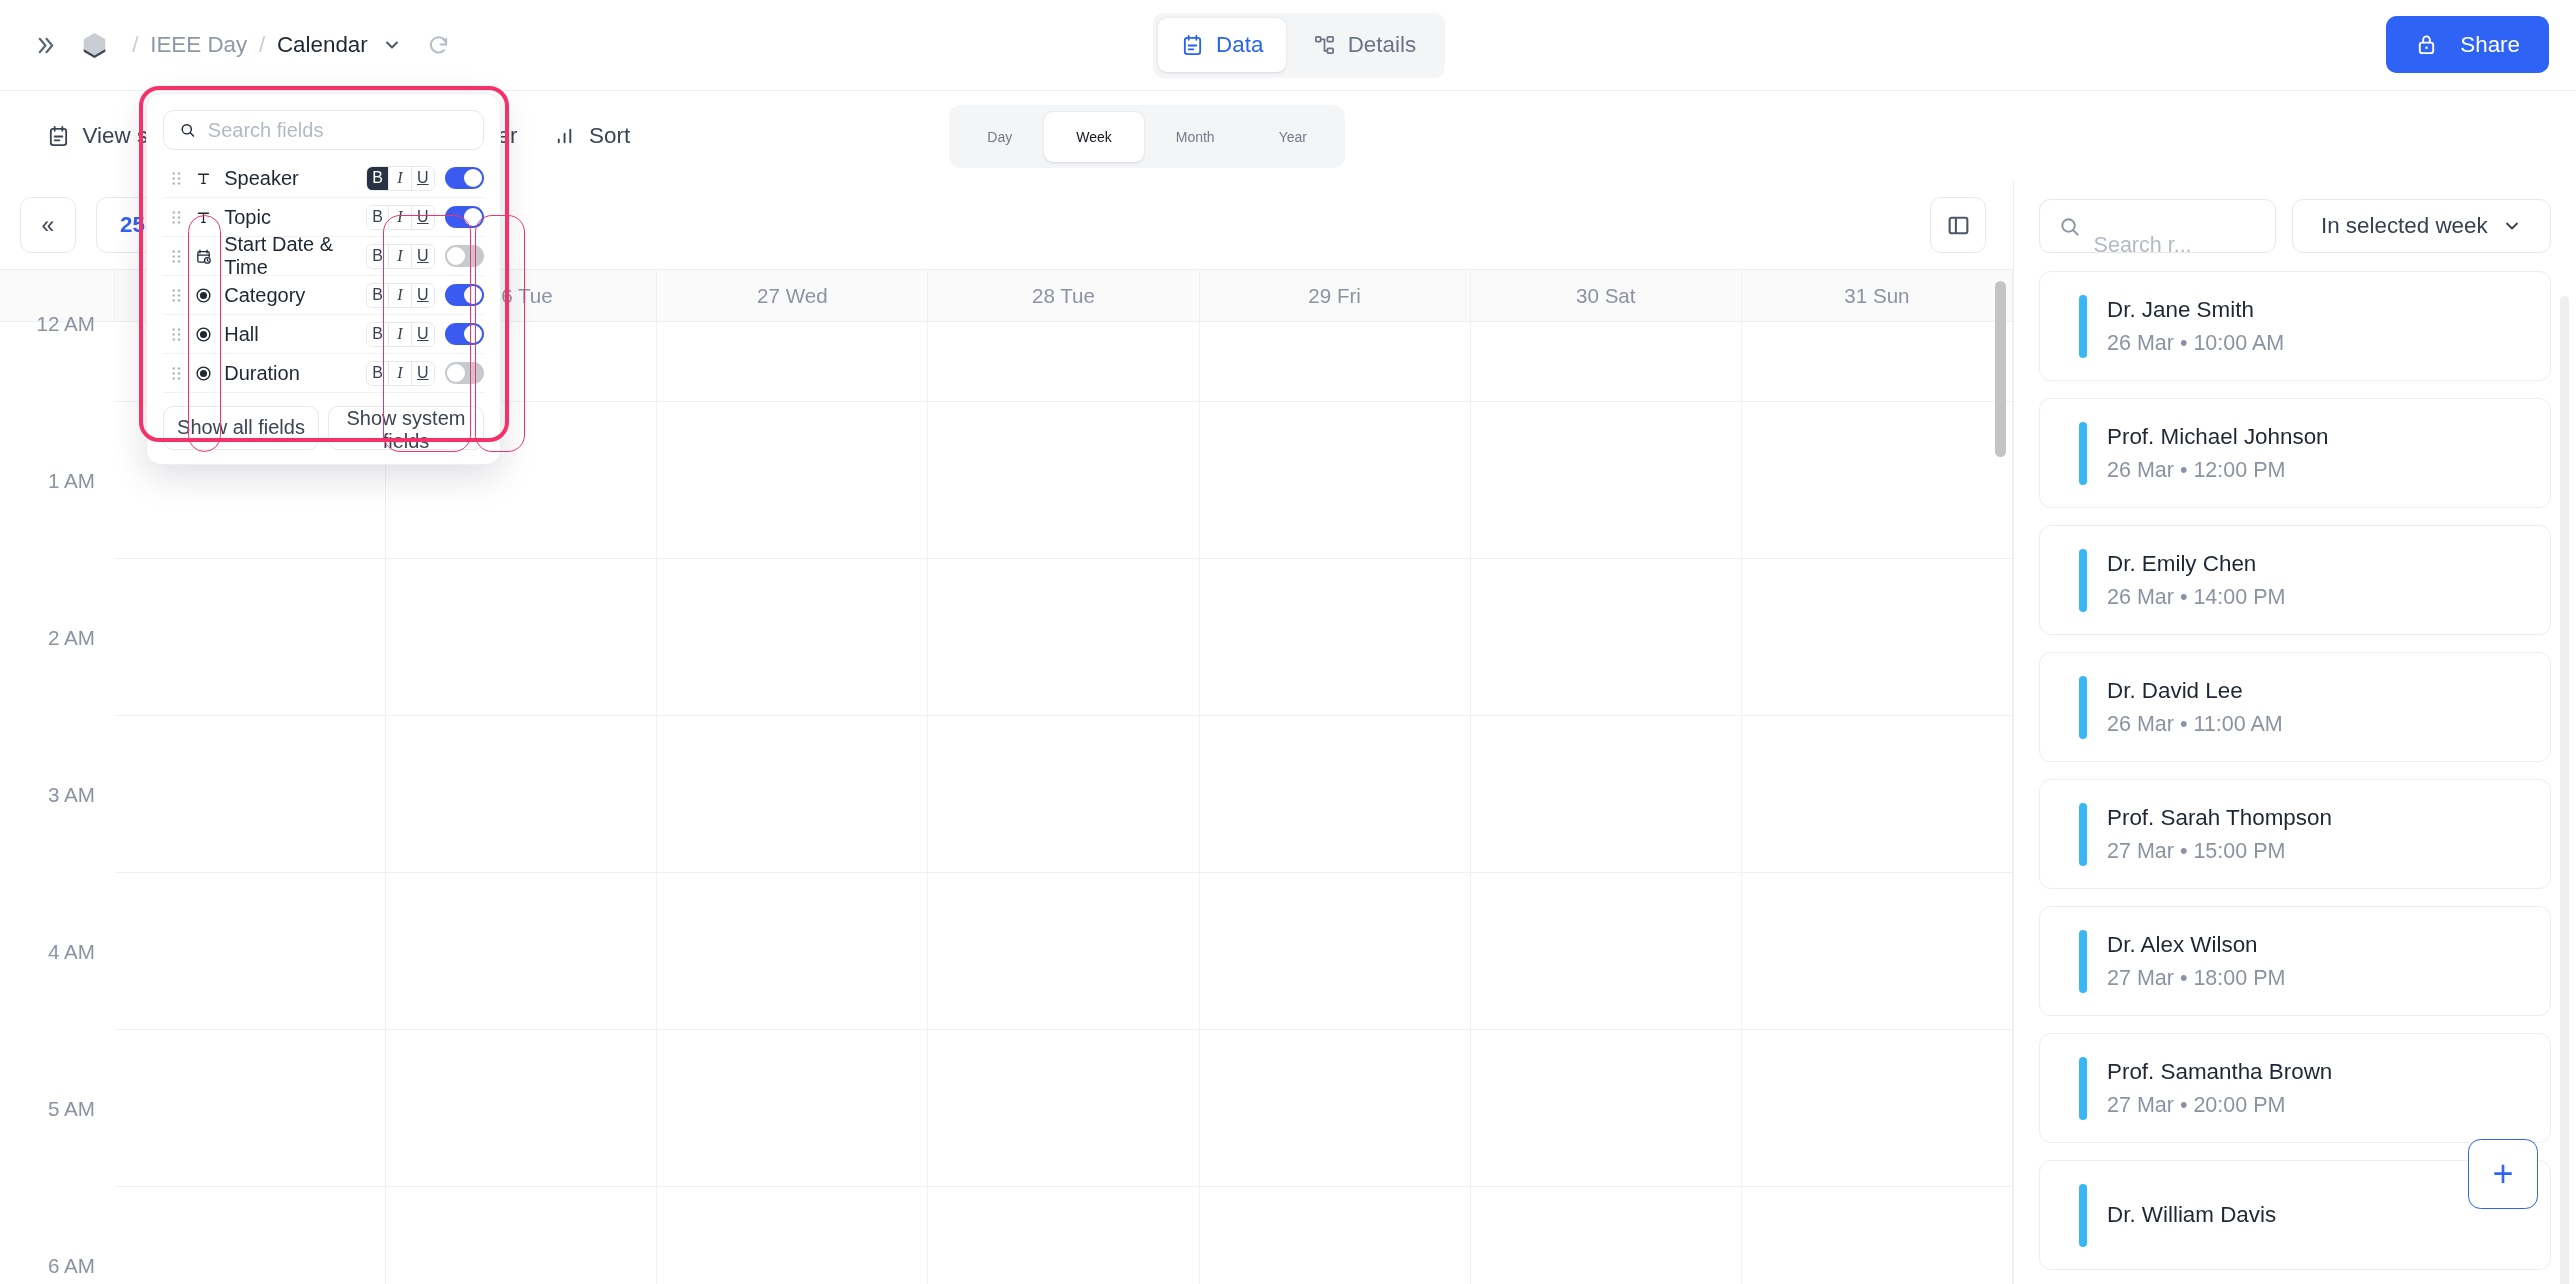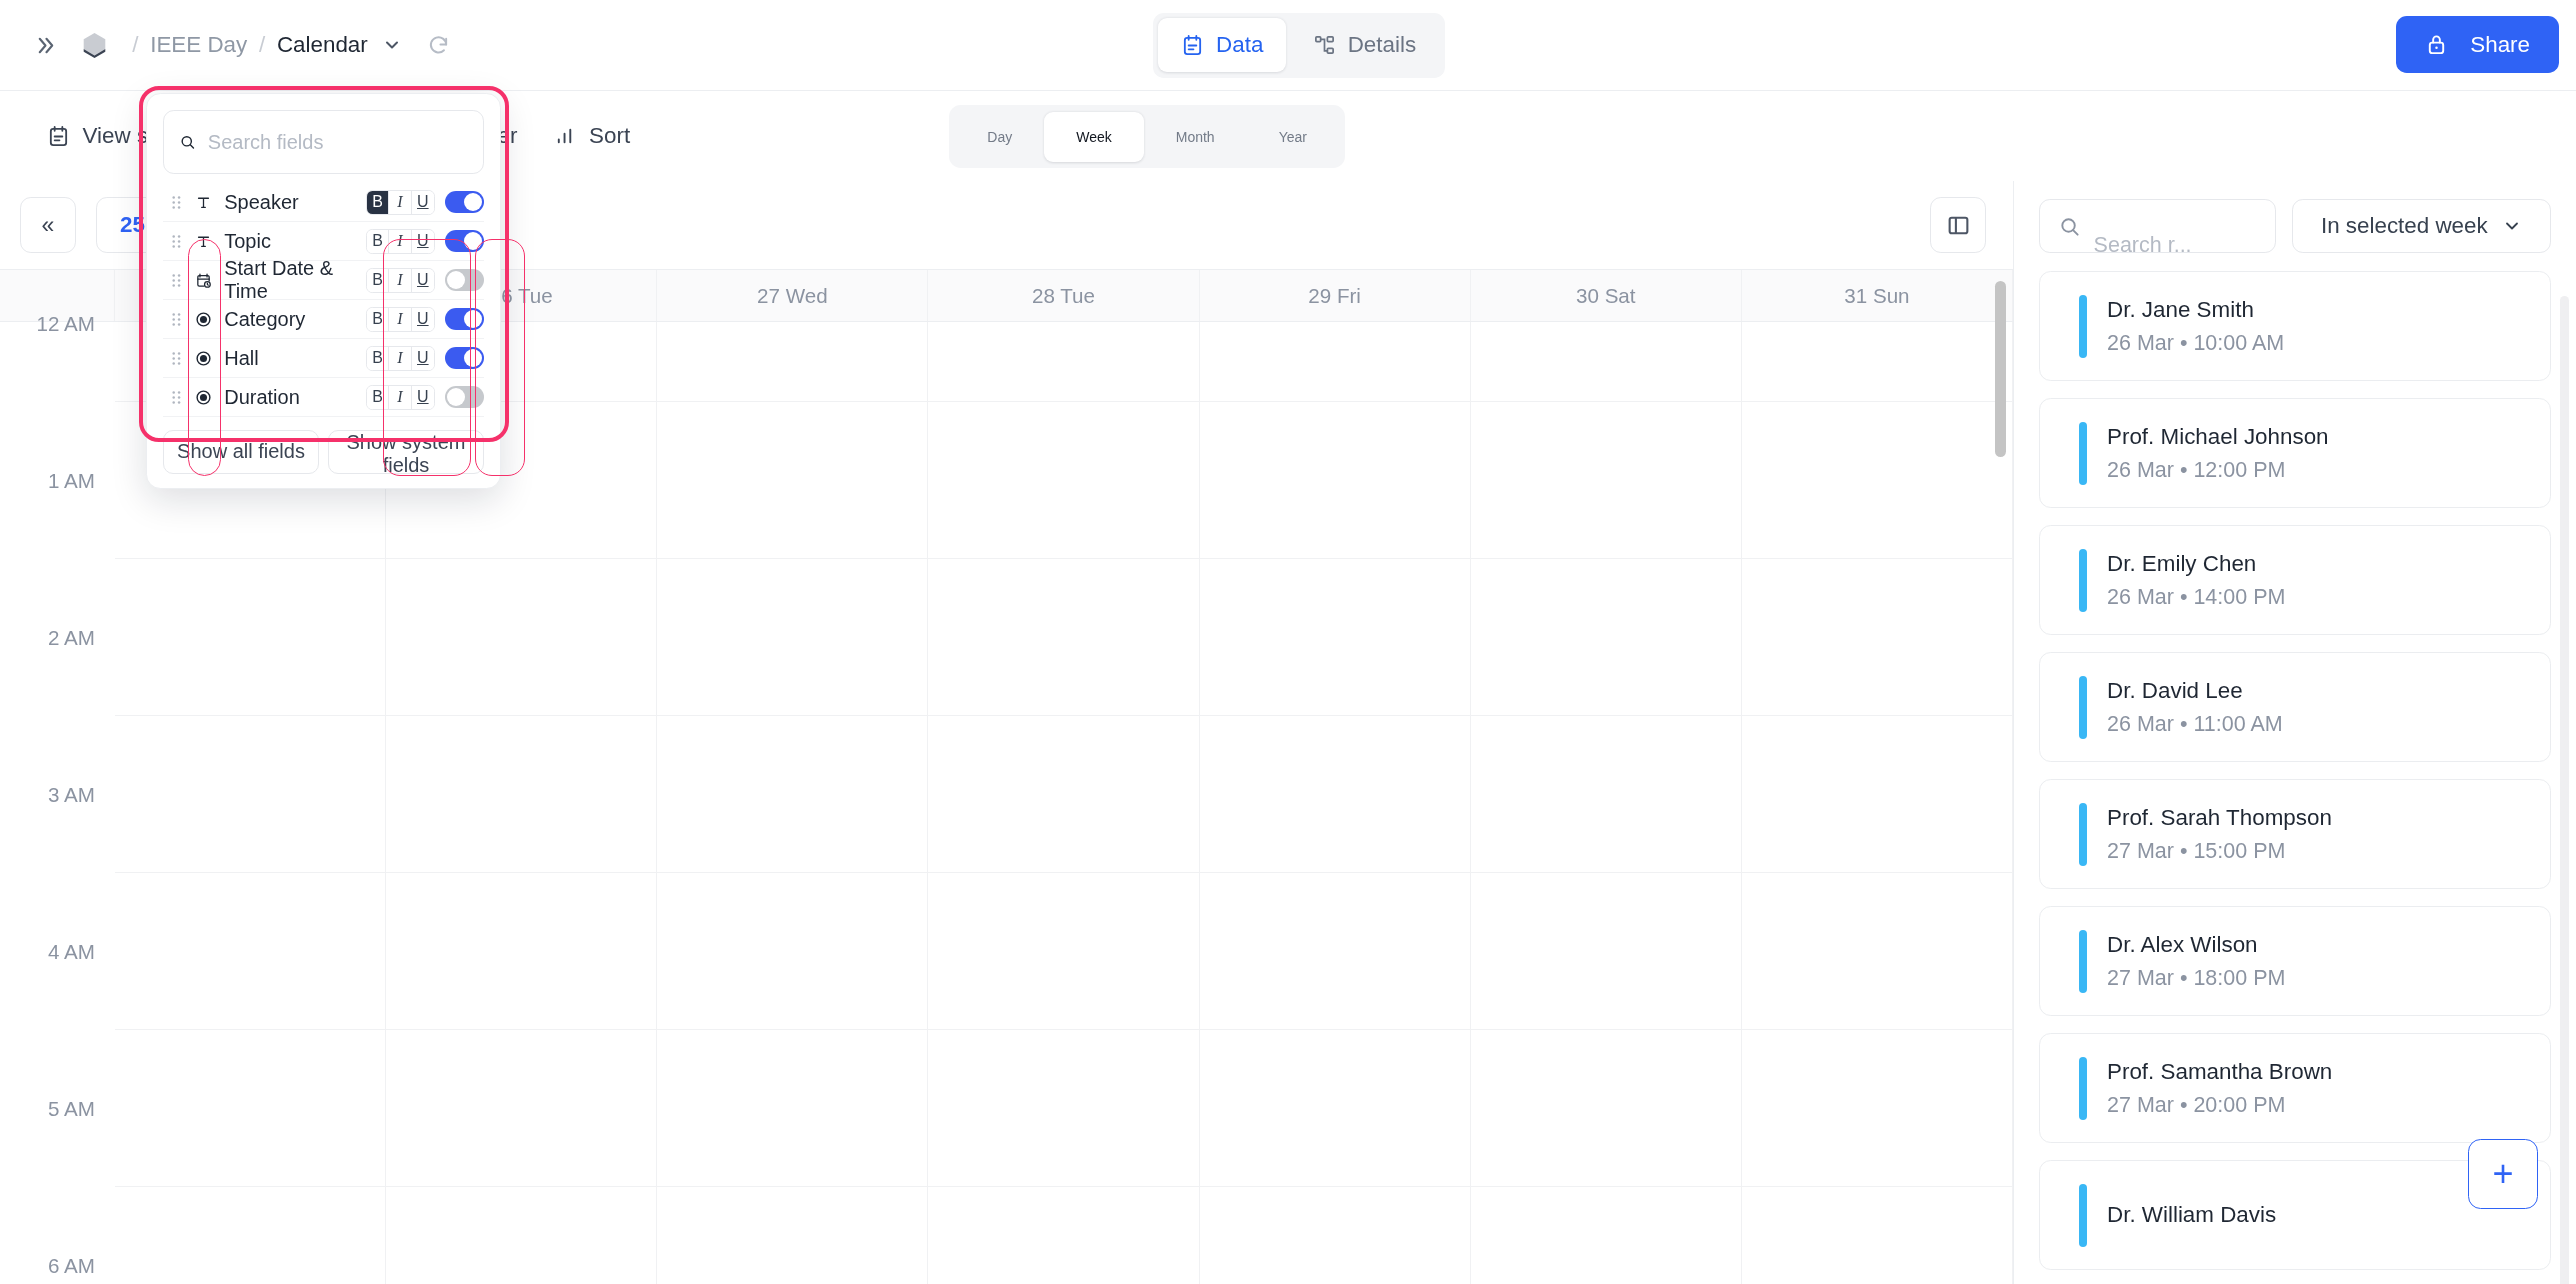--- a/index.html
+++ b/index.html
@@ -38,21 +38,21 @@
     display: flex; gap: 3.6px; height: 65px; align-items: center;
   }
   .tab {
     display: flex; align-items: center; gap: 11.7px;
     padding: 0 23px; height: 54px; border-radius: 9px;
     font-size: 22.4px; color: #6b7483; cursor: pointer;
   }
   .tab.active { background: #fff; color: #2563f0; box-shadow: 0 0.9px 2.7px rgba(16,24,40,.12); }
 
   .share-btn {
-    position: absolute; right: 17px; top: 16px;
+    position: absolute; right: 27px; top: 16px;
     height: 57px; padding: 0 29px; border-radius: 10.8px;
     background: #2f63f5; color: #fff; border: none;
     font-size: 22.4px; font-family: inherit;
     display: flex; align-items: center; gap: 22px; cursor: pointer;
   }
 
   
   .toolbar {
     position: absolute; top: 91px; left: 0; width: 2576px; height: 91px;
     border-bottom: 0.9px solid #eceef1; background: #fff;
@@ -172,21 +172,21 @@
   .hl-outer {
     position: absolute; left: 139px; top: 86px; width: 370px; height: 356px;
     border: 4.5px solid #f5316a; border-radius: 20px; pointer-events: none; z-index: 60;
   }
   .fields-pop {
     position: absolute; left: 146px; top: 93px; width: 355px;
     background: #fff; border: 0.9px solid #eceef1; border-radius: 14.4px;
     box-shadow: 0 10.8px 36px rgba(16,24,40,.14); z-index: 55; padding: 16px 16px 14.4px;
   }
   .fp-search {
-    height: 64px; border: 0.9px solid #e6e8ec; border-radius: 10.8px;
+    height: 40px; border: 0.9px solid #e6e8ec; border-radius: 10.8px;
     display: flex; align-items: center; gap: 11.7px; padding: 0 15.2px; margin-bottom: 9px;
   }
   .fp-search input {
     border: none; outline: none; font-size: 20px; color: #3b4453;
     font-family: inherit; background: transparent; width: 260px;
   }
   .fp-search input::placeholder { color: #b4bac4; }
   .fp-rows { position: relative; }
   .fp-row {
     display: flex; align-items: center; height: 39px;

